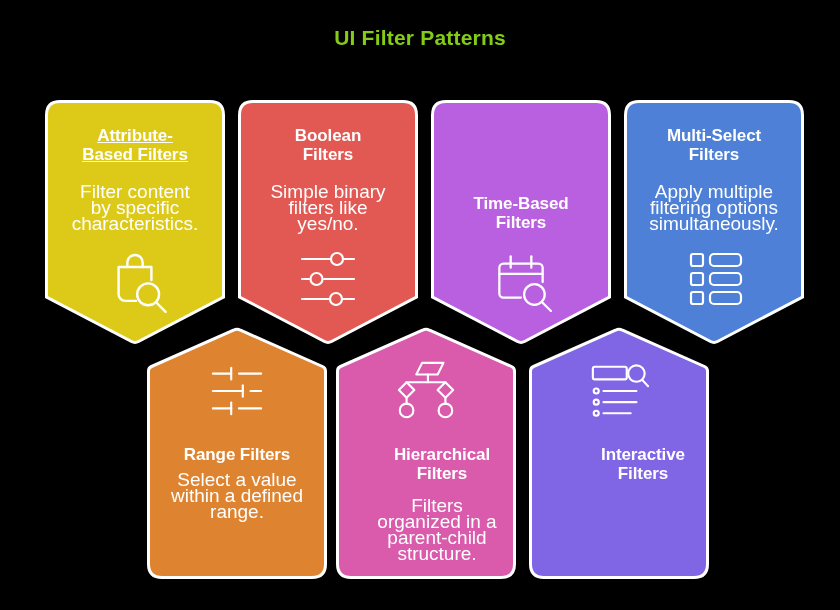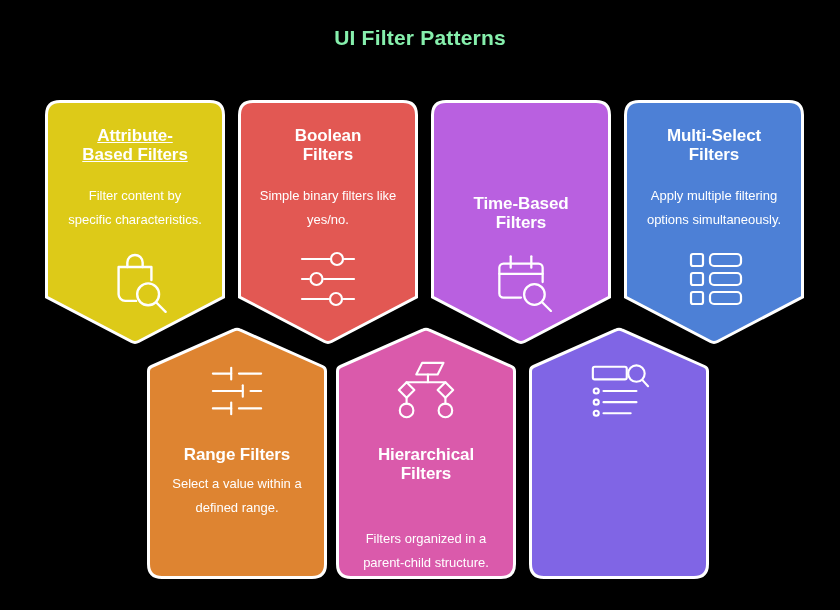--- a/index.html
+++ b/index.html
@@ -6,38 +6,38 @@
   body{
     width:840px;height:610px;
     background:#000000;
     font-family:"Liberation Sans", sans-serif;
     position:relative;overflow:hidden;
   }
   .stage{position:absolute;inset:0;}
   .main-title{
     position:absolute;top:26px;left:0;width:840px;
     text-align:center;font-size:21px;font-weight:bold;
-    color:#86efac;letter-spacing:.2px;
+    color:#84cc16;letter-spacing:.2px;
   }
   .card{position:absolute;width:180px;}
   .card.top{top:100px;height:245px;z-index:1;}
   .card.bottom{top:327px;height:252px;z-index:2;}
   .card svg.shape{position:absolute;top:0;left:0;display:block;}
   .icon-zone{position:absolute;left:0;width:180px;display:flex;align-items:center;justify-content:center;}
   .top .icon-zone{top:142px;height:74px;}
   .bottom .icon-zone{top:30px;height:68px;}
   .text-zone{
     position:absolute;left:10px;width:160px;display:flex;flex-direction:column;
     align-items:center;text-align:center;color:#ffffff;
   }
   .top .text-zone{top:16px;height:116px;justify-content:flex-end;gap:20px;}
   .bottom .text-zone{top:118px;gap:8px;}
-  .c5 .text-zone,.c6 .text-zone{gap:44px;}
+  .c5 .text-zone,.c6 .text-zone{gap:15px;align-items:flex-end;}
   .card-title{font-size:17px;font-weight:bold;line-height:19px;letter-spacing:-.1px;}
-  .card-desc{font-size:13px;line-height:24px;}
+  .card-desc{font-size:19px;line-height:16px;}
   
   .c0 .card-title{max-width:120px;text-decoration:underline;}
   .c1 .card-title{max-width:92px;}
   .c2 .card-title{max-width:120px;margin-top:36px;}
   .c3 .card-title{max-width:120px;}
   .c5 .card-title{max-width:128px;}
   .c6 .card-title{max-width:112px;}
   .c0 .card-desc{max-width:135px;}
   .c1 .card-desc{max-width:145px;}
   .c2 .card-desc{max-width:135px;}
@@ -191,16 +191,17 @@
         <line x1="56" y1="17.5" x2="62" y2="24"></line>
         <circle cx="8.5" cy="29" r="2.6"></circle>
           <line x1="16" y1="29" x2="50" y2="29"></line>
         <circle cx="8.5" cy="40.5" r="2.6"></circle>
           <line x1="16" y1="40.5" x2="50" y2="40.5"></line>
         <circle cx="8.5" cy="52" r="2.6"></circle>
           <line x1="16" y1="52" x2="44" y2="52"></line>
       </svg>
     </div>
     <div class="text-zone">
+      <div class="card-title">Interactive Filters</div>
     </div>
   </div>
 
 </div>
 
 </body></html>

